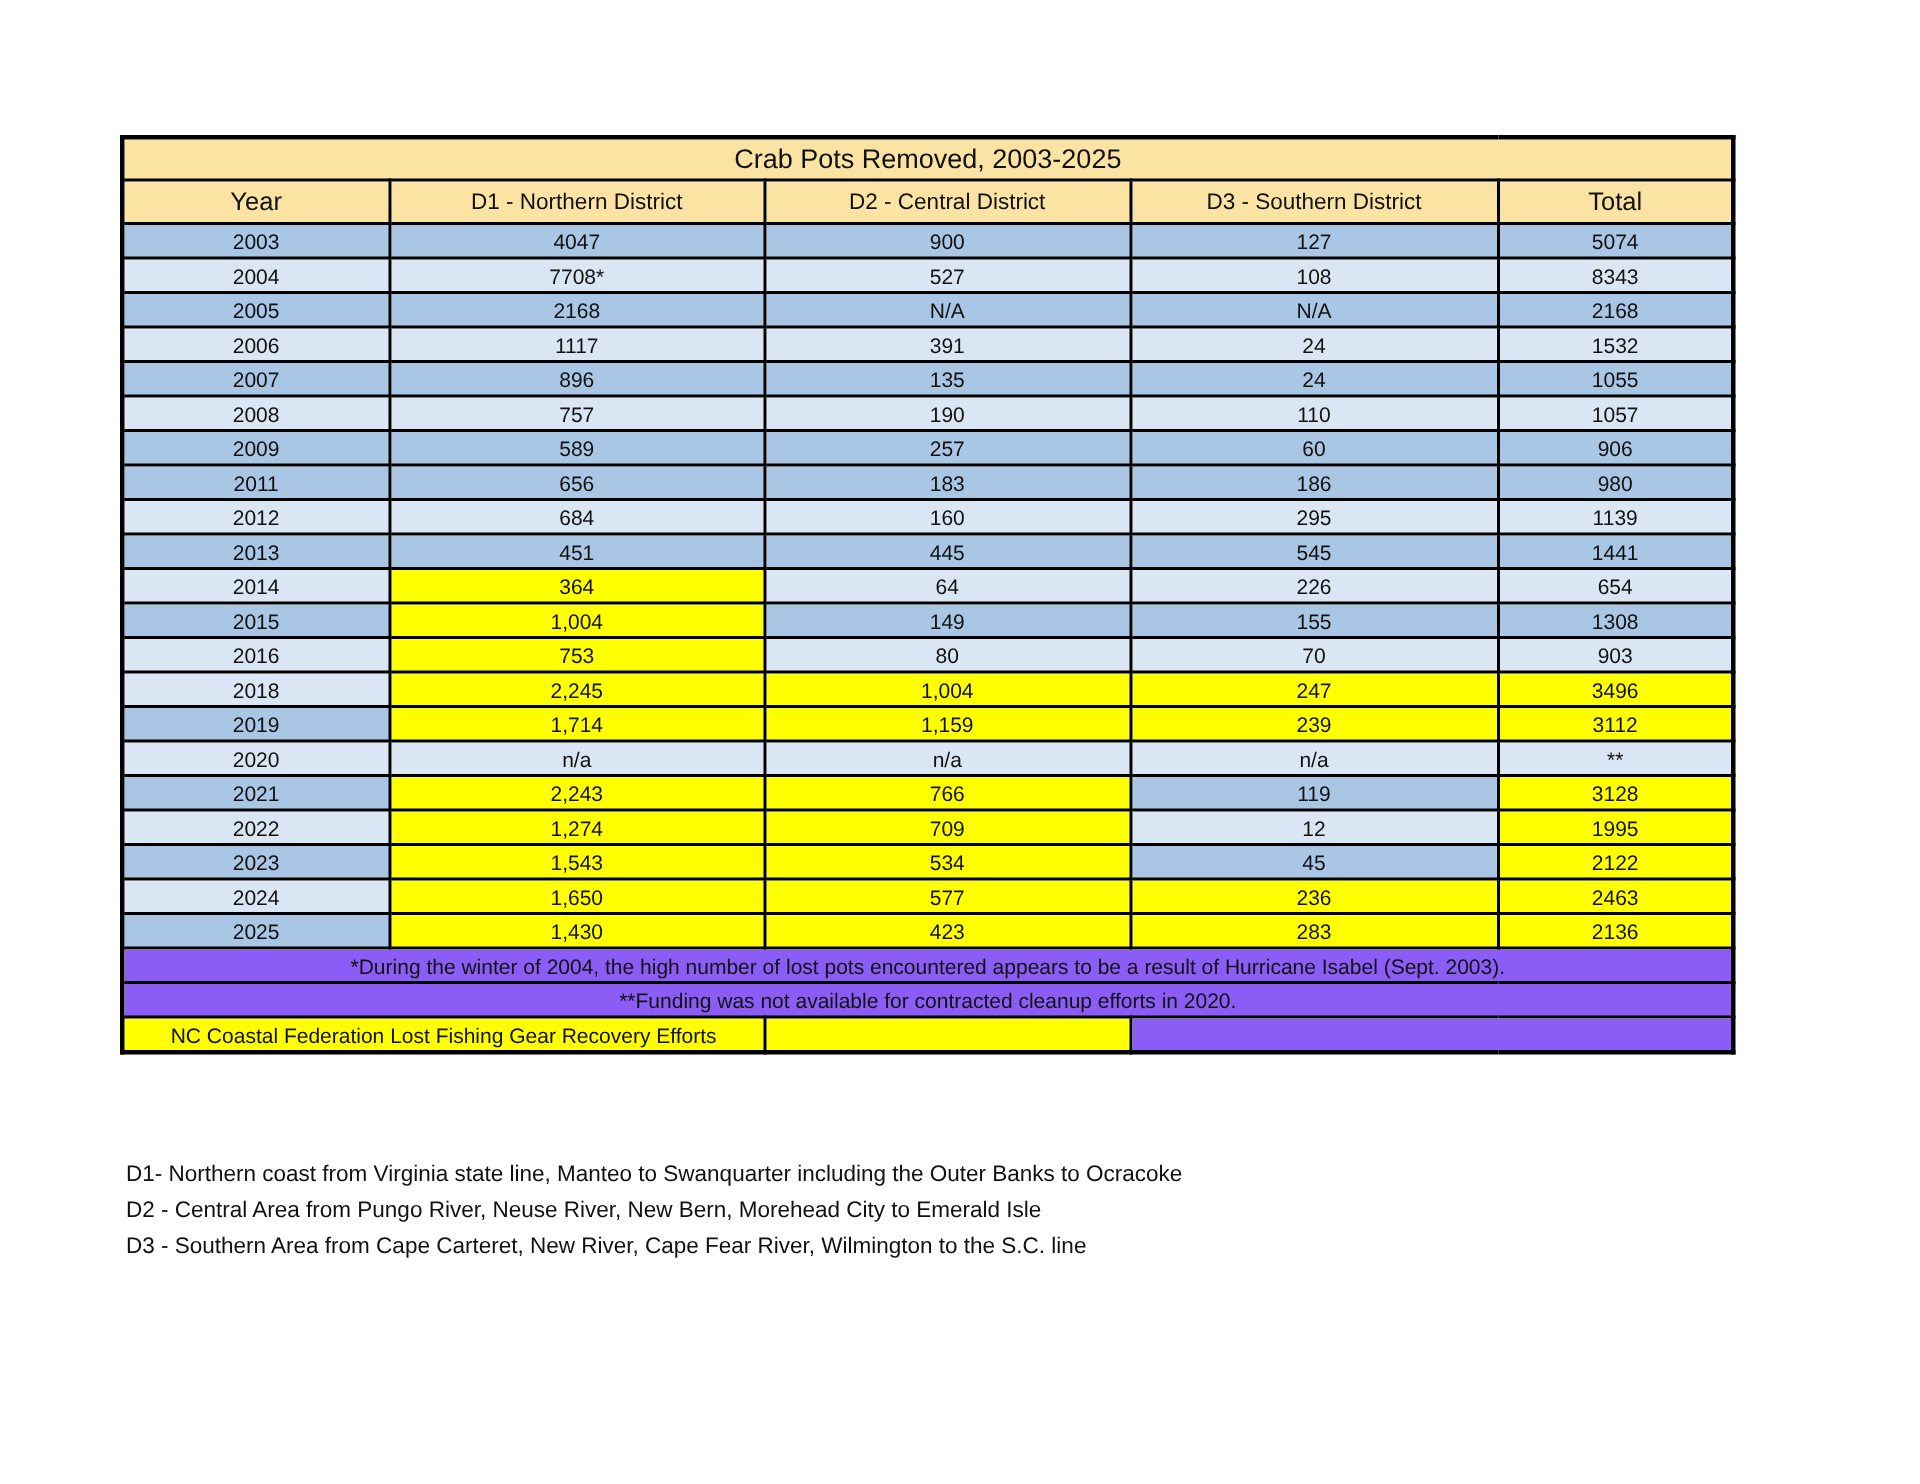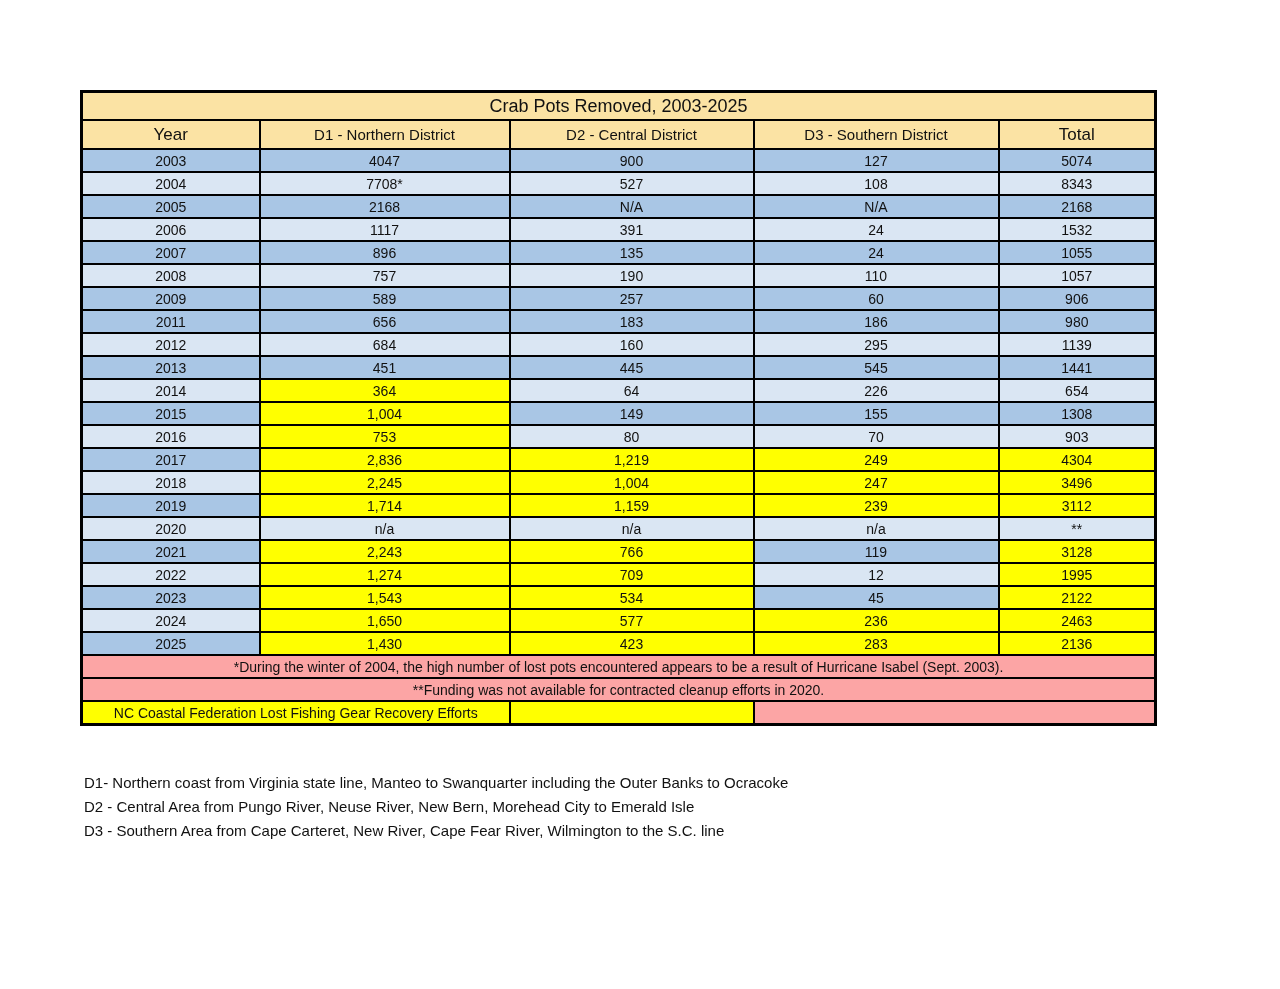--- a/index.html
+++ b/index.html
@@ -49,21 +49,21 @@
     font-size: 17px;
   }
   tbody td {
     height: 21px;
     font-size: 14px;
   }
   tbody tr.shade-dark td { background: var(--row-dark, #A9C6E5); text-align: center; }
   tbody tr.shade-light td { background: var(--row-light, #DAE6F3); }
   tbody td.hl { background: var(--highlight, #FFFF00) !important; }
   tfoot td {
-    background: #fca5a5;
+    background: #8b5cf6;
     height: 21px;
     font-size: 14px;
     text-align: left;
     padding-left: 4px;
   }
   tfoot td.yellow-cell { background: var(--highlight, #FFFF00); }
   .legend {
     position: absolute;
     left: 84px;
     top: 771px;
@@ -182,27 +182,20 @@
           <td>155</td>
           <td>1308</td>
         </tr>
         <tr class="shade-light">
           <td>2016</td>
           <td class="hl">753</td>
           <td>80</td>
           <td>70</td>
           <td>903</td>
         </tr>
-        <tr class="shade-dark">
-          <td>2017</td>
-          <td class="hl">2,836</td>
-          <td class="hl">1,219</td>
-          <td class="hl">249</td>
-          <td class="hl">4304</td>
-        </tr>
         <tr class="shade-light">
           <td>2018</td>
           <td class="hl">2,245</td>
           <td class="hl">1,004</td>
           <td class="hl">247</td>
           <td class="hl">3496</td>
         </tr>
         <tr class="shade-dark">
           <td>2019</td>
           <td class="hl">1,714</td>

